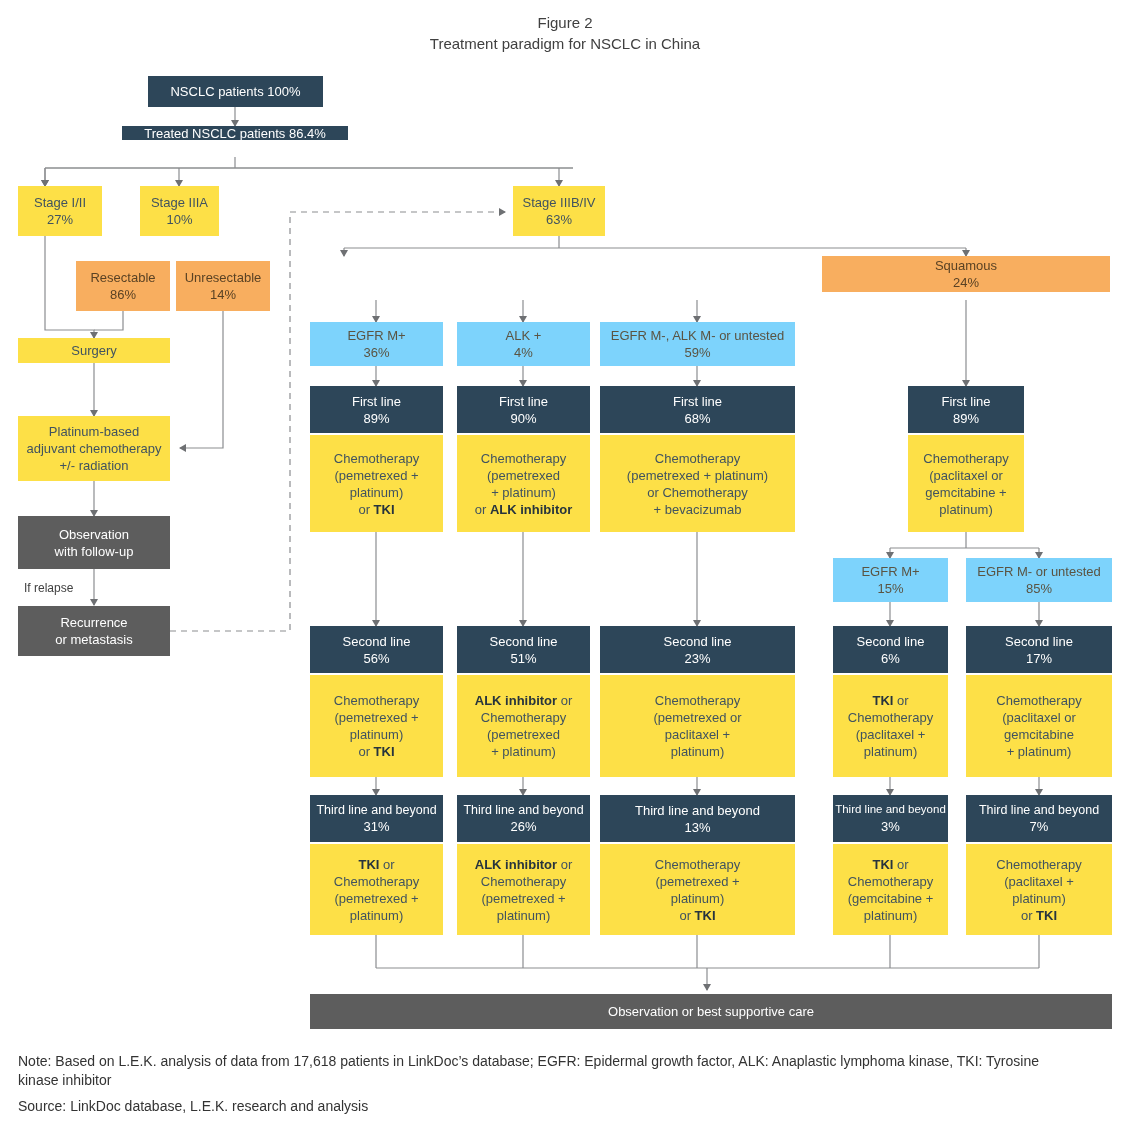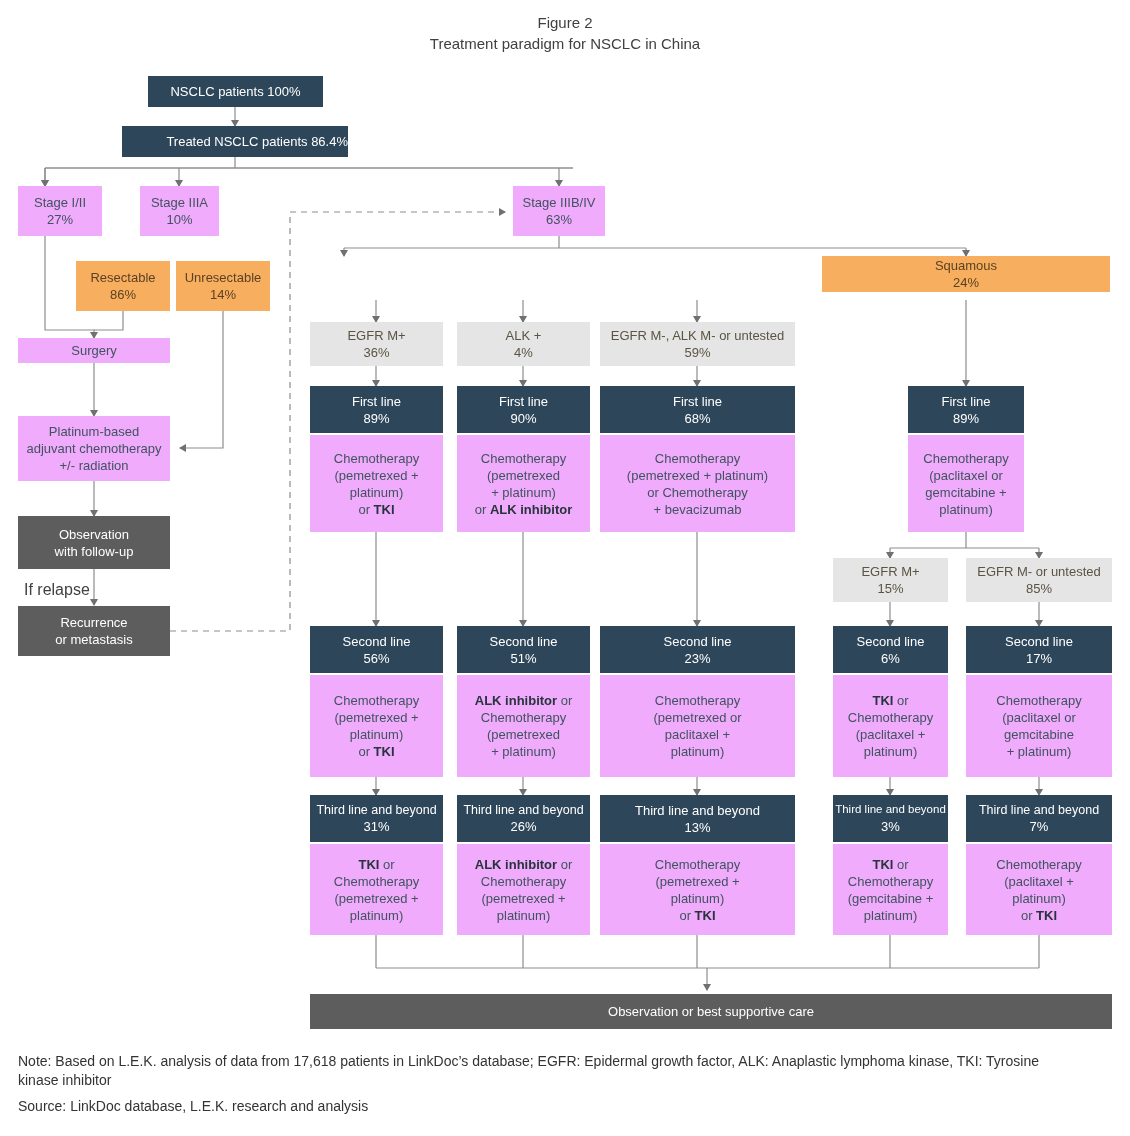--- a/index.html
+++ b/index.html
@@ -16,35 +16,35 @@
 
   .title{position:absolute;left:0;top:12px;width:1130px;text-align:center;
          font-size:15px;color:#404040;line-height:21px;}
   .title .l1{display:block;text-align:center;}
   .title .l2{display:block;}
 
   .box{position:absolute;box-sizing:border-box;display:flex;flex-direction:column;
        align-items:center;justify-content:center;text-align:center;
        font-size:13px;line-height:17px;}
   .navy{background:#2d4659;color:#ffffff;}
-  .blue{background:#f0abfc;color:#41535f;}
+  .blue{background:#fde047;color:#41535f;}
   .orange{background:#f8ae5f;color:#5a4224;}
-  .cream{background:#e5e5e5;color:#5a5443;}
+  .cream{background:#7dd3fc;color:#5a5443;}
   .grey{background:#5d5d5d;color:#ffffff;}
 
   .line2{display:block;}
   .sm{font-size:12.5px;line-height:16.5px;}
   .xs{font-size:11.5px;line-height:15.5px;}
   .bold{font-weight:bold;color:#2d4659;}
   .blue .bold{color:#27343d;}
 
   .treat{padding:4px 4px;}
   .treat div{white-space:nowrap;}
 
-  .edgelabel{position:absolute;font-size:16px;color:#404040;}
+  .edgelabel{position:absolute;font-size:12px;color:#404040;}
 
   .footer{position:absolute;left:18px;font-size:14px;color:#333333;line-height:19px;}
   #note{top:1052px;width:1045px;}
   #source{top:1097px;width:900px;}
 </style>
 </head>
 <body>
 
 <div id="stage">
 
@@ -121,21 +121,21 @@
       <path d="M707,968 L707,990" marker-end="url(#ah)"></path>
 
       <path d="M170,631 L290,631 L290,212 L505,212" stroke-dasharray="6,5" marker-end="url(#ah)"></path>
     </g>
   </svg>
 
   <div class="box navy" style="left:148px;top:76px;width:175px;height:31px;">
     <div>NSCLC patients 100%</div>
   </div>
 
-  <div class="box navy" style="left:122px;top:126px;width:226px;height:31px;align-items:flex-end;">
+  <div class="box navy" style="left:122px;top:126px;width:226px;height:14px;">
     <div>Treated NSCLC patients 86.4%</div>
   </div>
 
   <div class="box blue" style="left:18px;top:186px;width:84px;height:50px;">
     <div>Stage I/II</div>
     <div class="line2">27%</div>
   </div>
 
   <div class="box blue" style="left:140px;top:186px;width:79px;height:50px;">
     <div>Stage IIIA</div>

